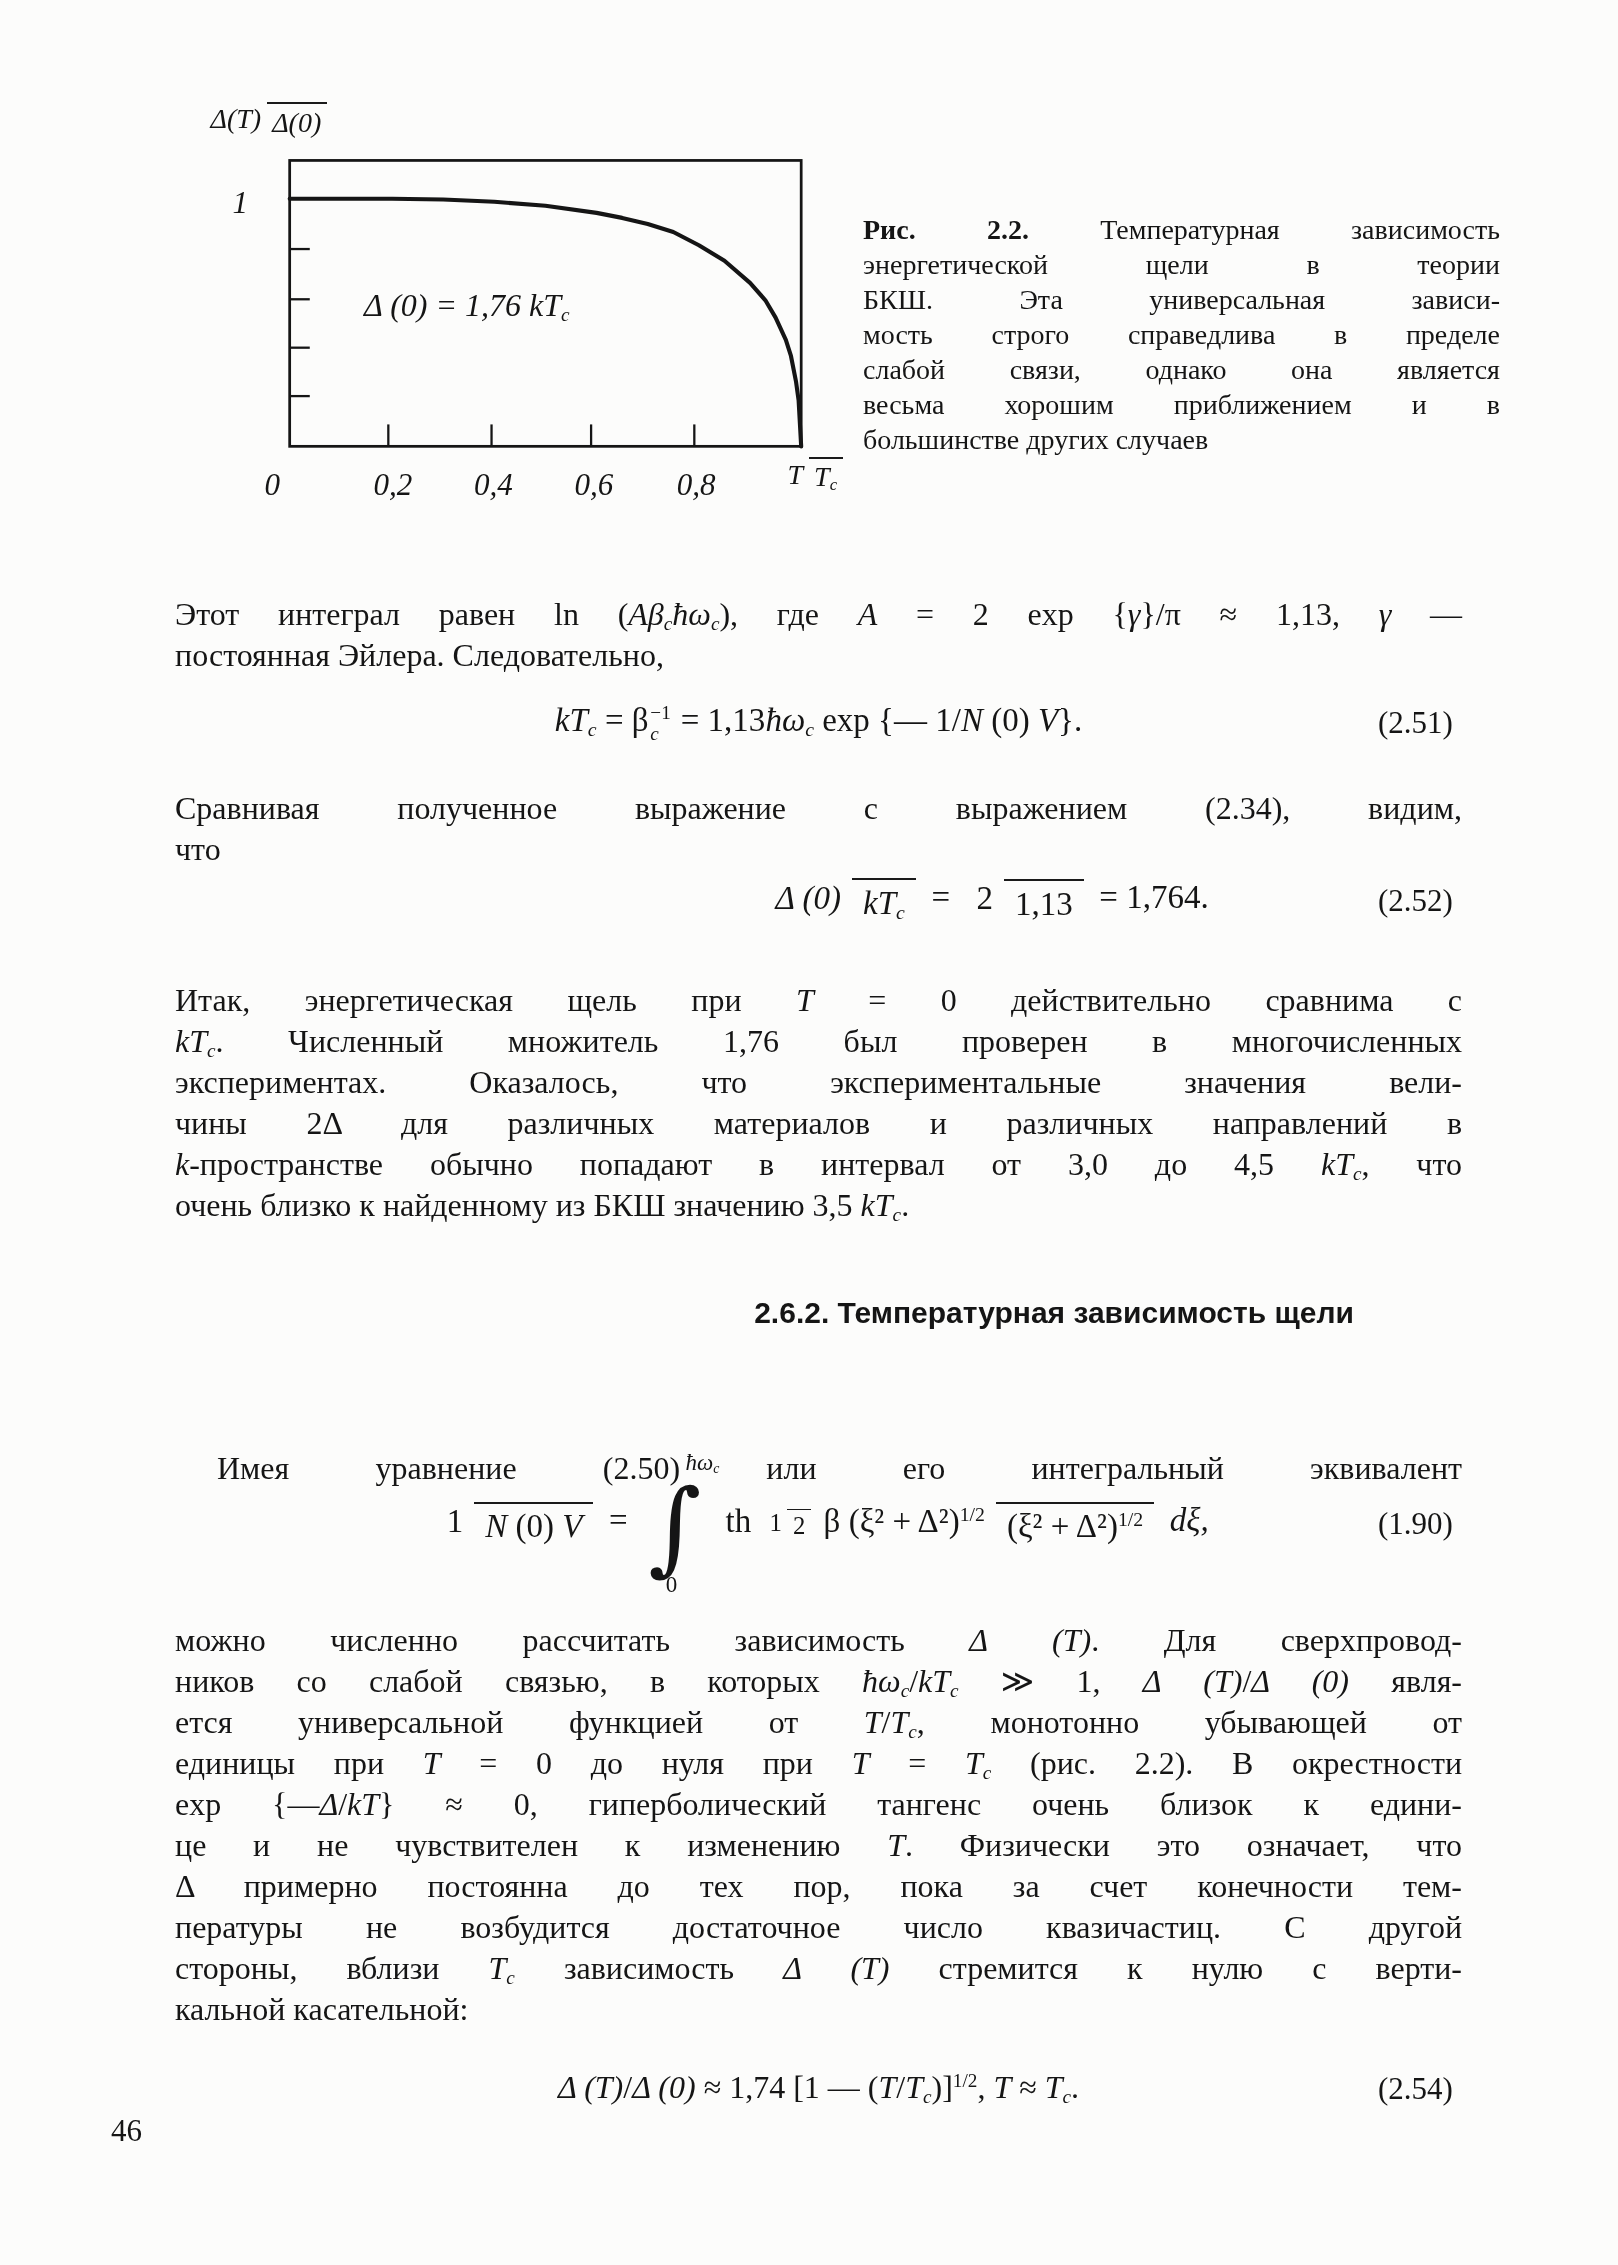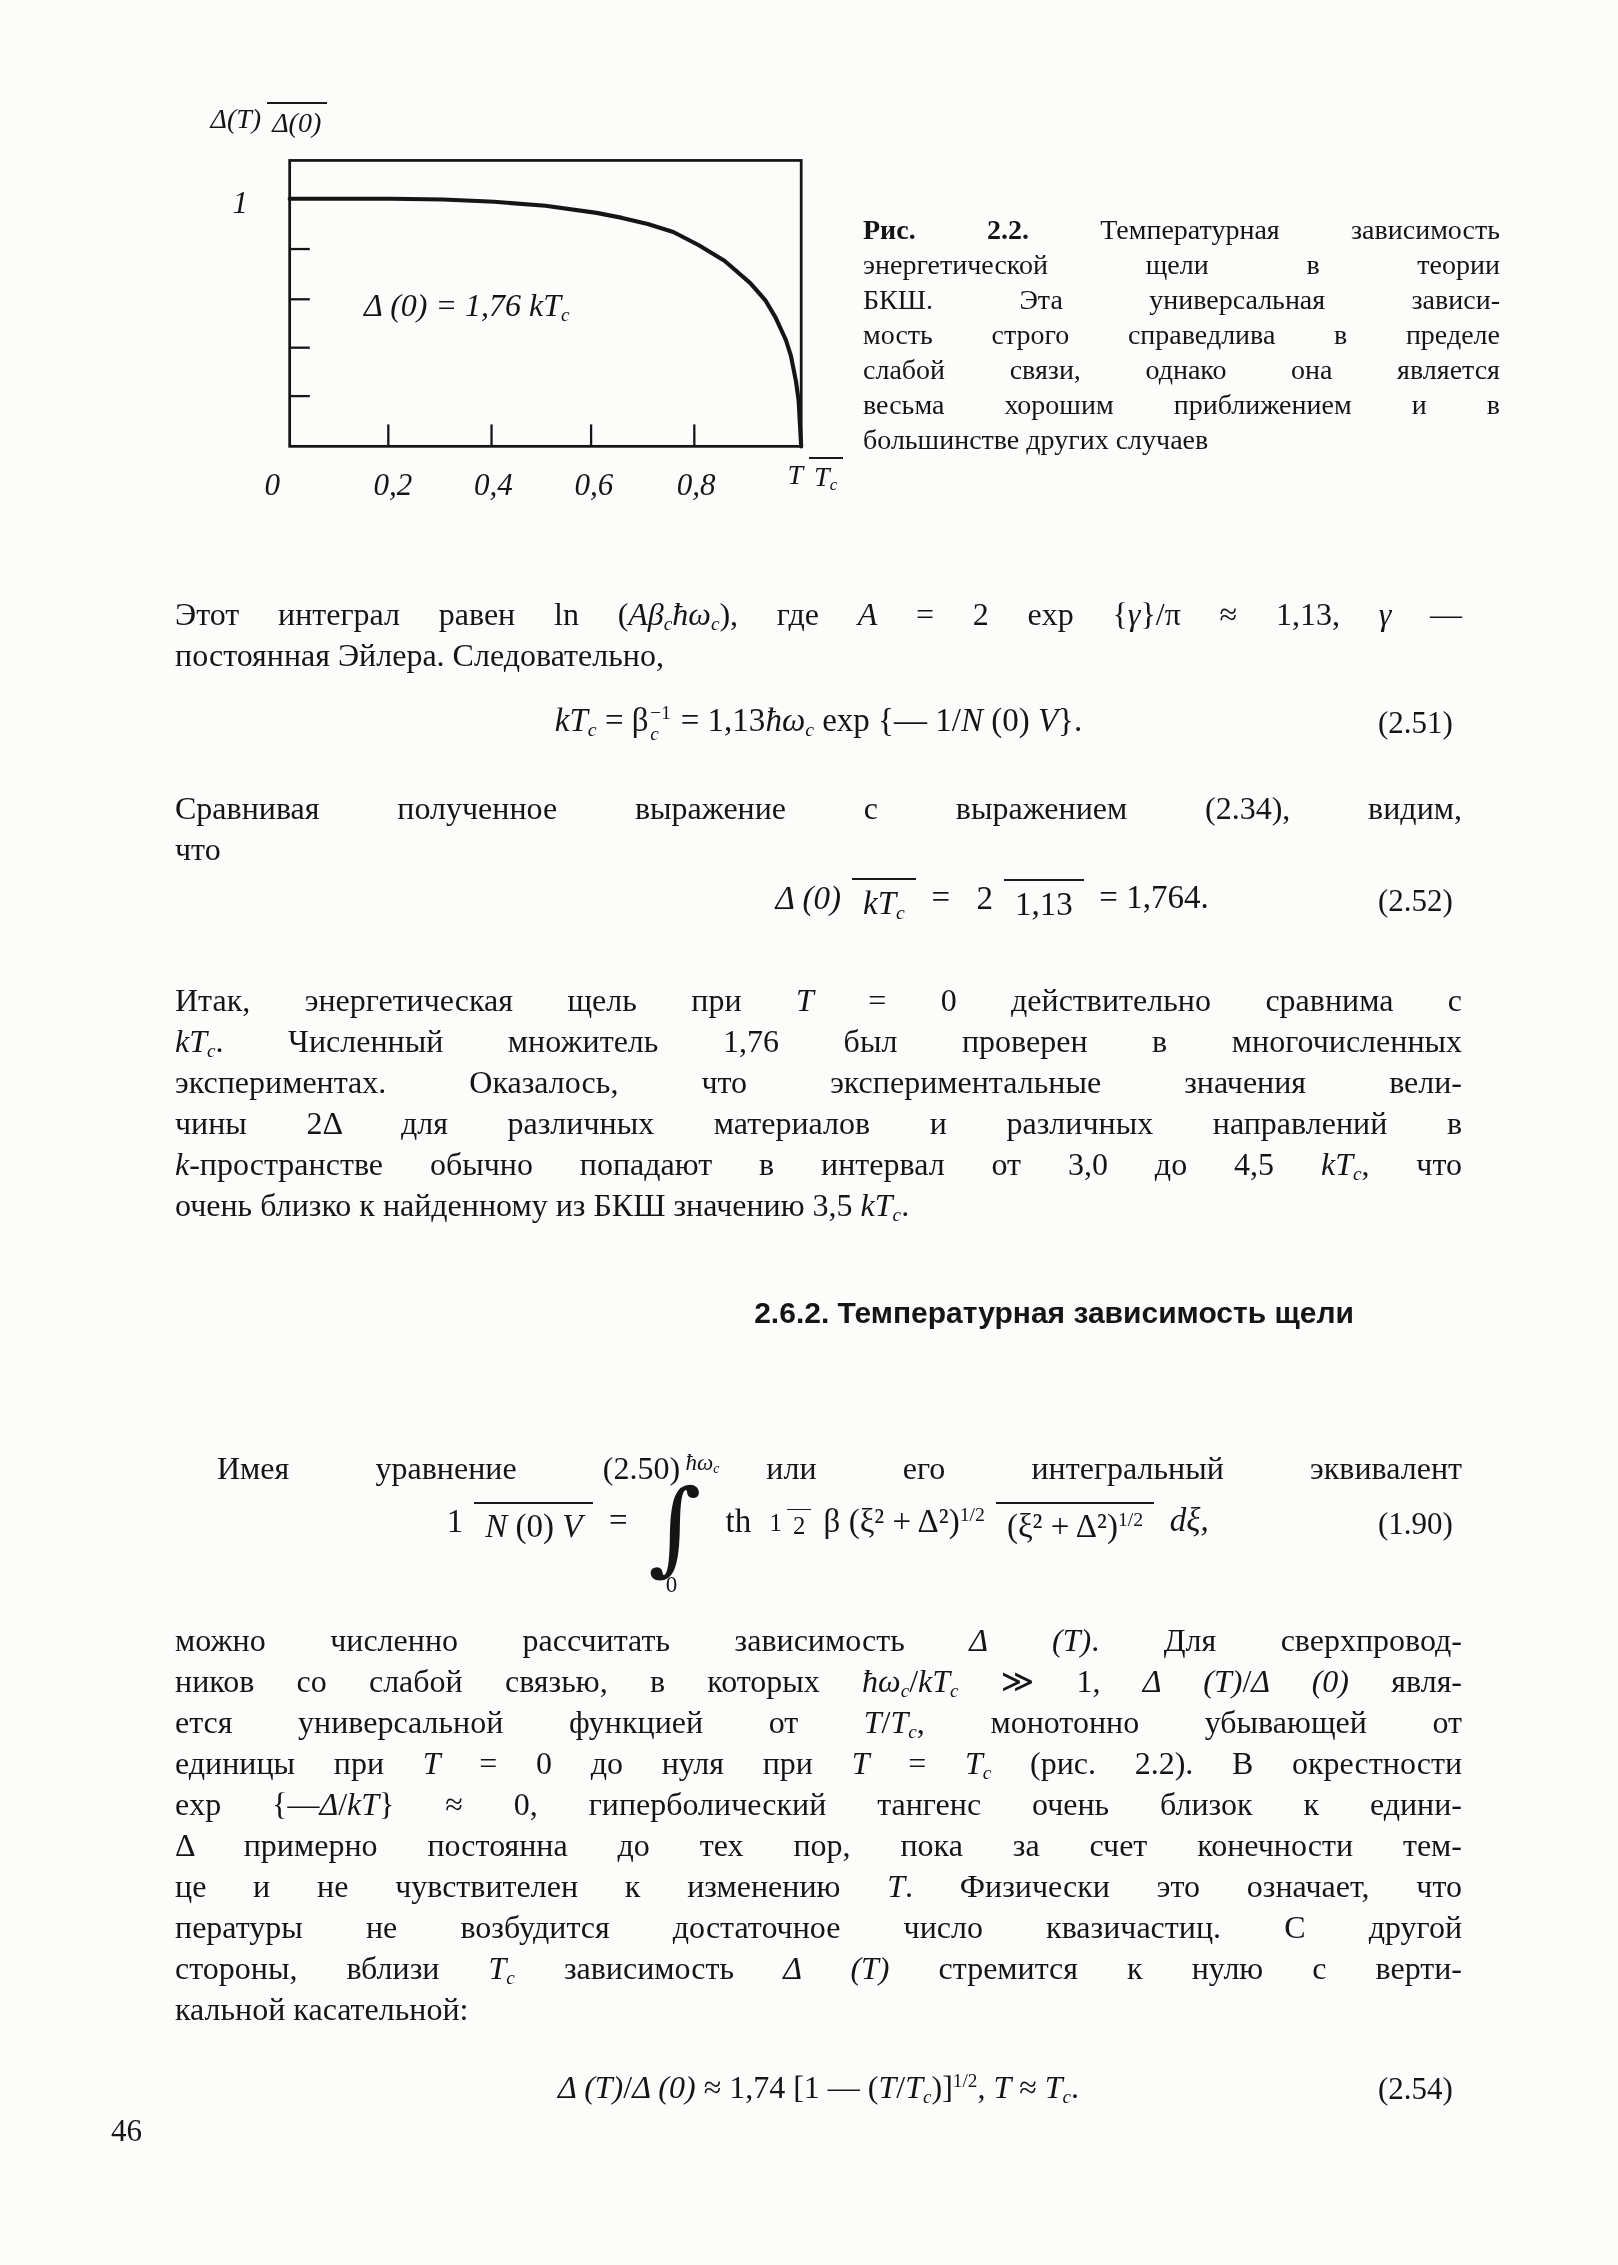--- a/index.html
+++ b/index.html
@@ -184,22 +184,22 @@
       </span><span class="i"> dξ,</span></span>
   <span class="eqnum">(1.90)</span>
 </div>
 
 <div class="para" style="top:1620px;">
   <div class="tline"><span>можно численно рассчитать зависимость </span><span class="i">Δ (T)</span><span>. Для сверхпровод-</span></div>
   <div class="tline"><span>ников со слабой связью, в которых </span><span class="i">ħω</span><span class="subi">c</span><span>/</span><span class="i">kT</span><span class="subi">c</span><span> ≫ 1, </span><span class="i">Δ (T)</span><span>/</span><span class="i">Δ (0)</span><span> явля-</span></div>
   <div class="tline"><span>ется универсальной функцией от </span><span class="i">T</span><span>/</span><span class="i">T</span><span class="subi">c</span><span>, монотонно убывающей от</span></div>
   <div class="tline"><span>единицы при </span><span class="i">T</span><span> = 0 до нуля при </span><span class="i">T</span><span> = </span><span class="i">T</span><span class="subi">c</span><span> (рис. 2.2). В окрестности</span></div>
   <div class="tline"><span>exp {—</span><span class="i">Δ</span><span>/</span><span class="i">kT</span><span>} ≈ 0, гиперболический тангенс очень близок к едини-</span></div>
+  <div class="tline"><span>це и не чувствителен к изменению </span><span class="i">T</span><span>. Физически это означает, что</span></div>
   <div class="tline"><span>Δ примерно постоянна до тех пор, пока за счет конечности тем-</span></div>
-  <div class="tline"><span>це и не чувствителен к изменению </span><span class="i">T</span><span>. Физически это означает, что</span></div>
   <div class="tline"><span>пературы не возбудится достаточное число квазичастиц. С другой</span></div>
   <div class="tline"><span>стороны, вблизи </span><span class="i">T</span><span class="subi">c</span><span> зависимость </span><span class="i">Δ (T)</span><span> стремится к нулю с верти-</span></div>
   <div class="tline last"><span>кальной касательной:</span></div>
 </div>
 
 <div class="eq" style="top:2061px;height:55px;font-size:32px;">
   <span class="formula"><span class="i">Δ (T)</span><span>/</span><span class="i">Δ (0)</span><span> ≈ 1,74 [1 — (</span><span class="i">T</span><span>/</span><span class="i">T</span><span class="subi">c</span><span>)]</span><span class="sup">1/2</span><span>, </span><span class="i">T</span><span> ≈ </span><span class="i">T</span><span class="subi">c</span><span>.</span></span>
   <span class="eqnum">(2.54)</span>
 </div>
 

